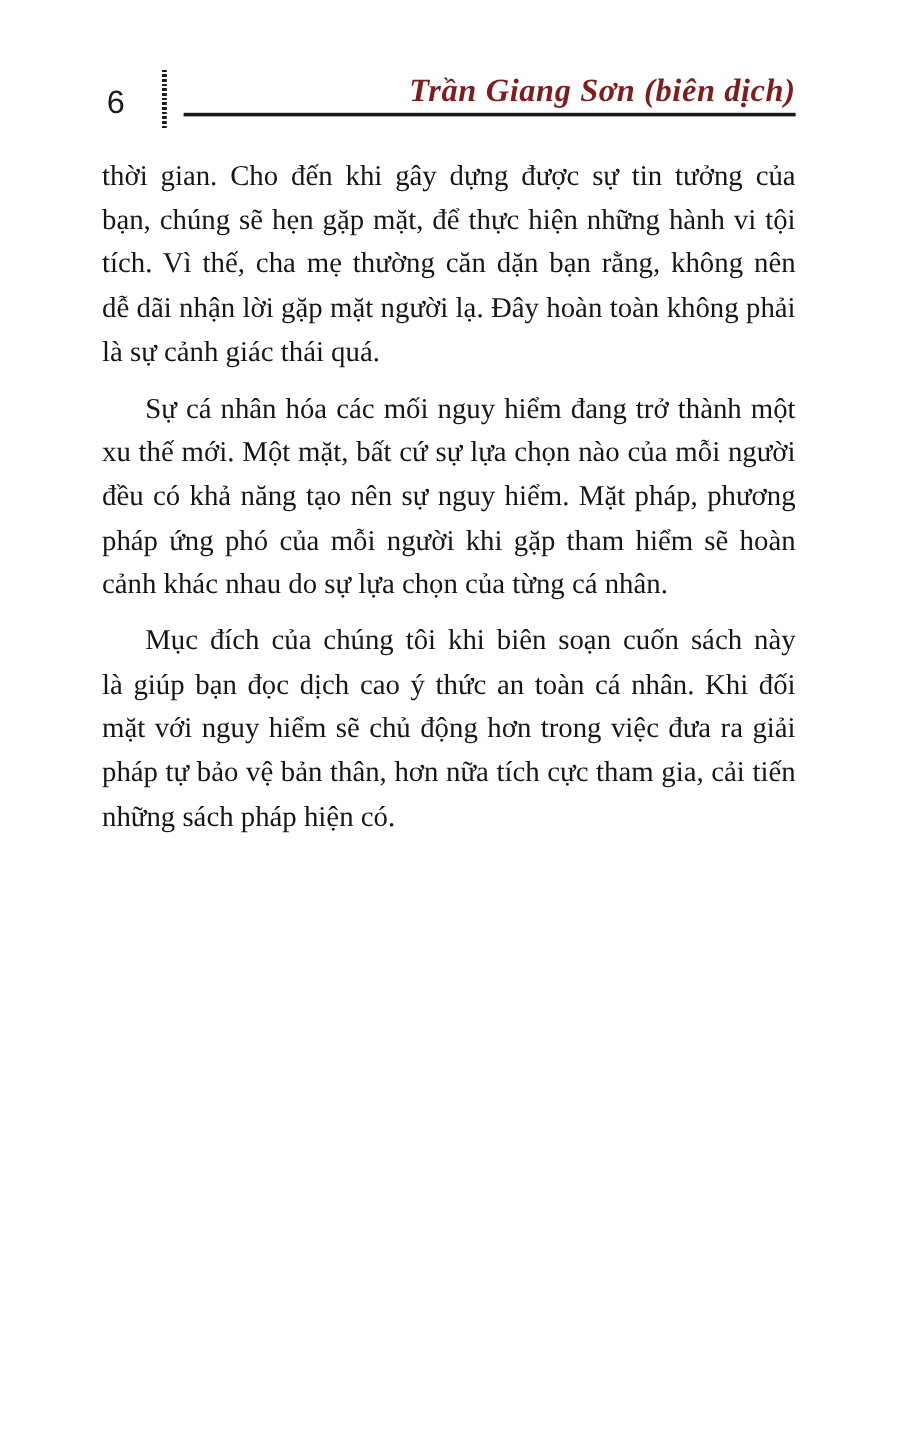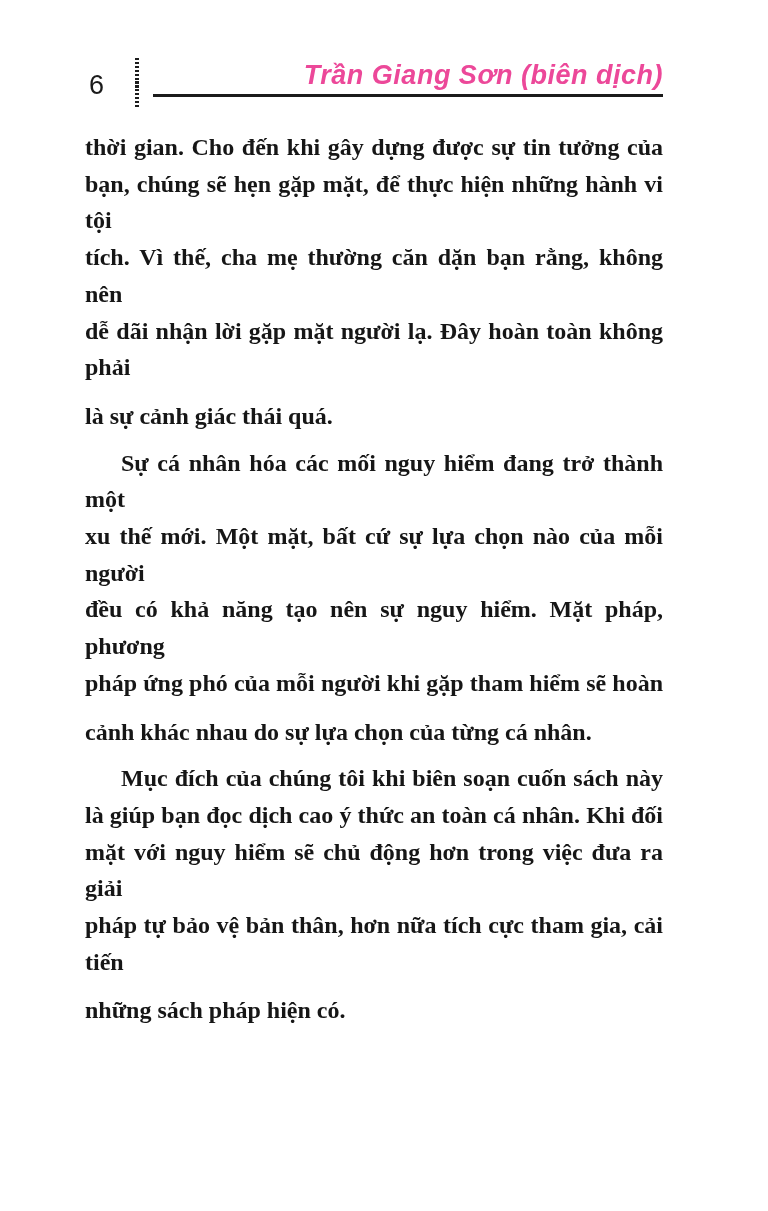--- a/index.html
+++ b/index.html
@@ -36,58 +36,57 @@
     background: repeating-linear-gradient(
       to bottom,
       #1c1c1c 0px, #1c1c1c 2.2px,
       transparent 2.2px, transparent 3.9px
     );
   }
   .running-title {
     position: absolute;
     right: 105px;
     top: 58px;
-    font-family: Liberation Sans, sans-serif;
+    font-family: Liberation Serif, serif;
     font-style: italic;
     font-weight: 700;
     font-size: 27px;
     line-height: 34px;
     letter-spacing: 0.5px;
-    color: #ec4899;
+    color: #7f1d1d;
     white-space: nowrap;
   }
   .header-rule {
     position: absolute;
     left: 153px;
     top: 94px;
     width: 510px;
     height: 2.5px;
     background: #1b1b1b;
   }
 
   
   .body-text {
     position: absolute;
     left: 85px;
     top: 129px;
     width: 578px;
     font-size: 24px;
     line-height: 36.7px;
   }
-  .paragraph { margin: 0; font-weight: bold; }
+  .paragraph { margin: 0; }
   .paragraph + .paragraph { margin-top: 10px; }
   .line {
     text-align: justify;
     text-align-last: justify;
     white-space: normal;
   }
   .line.last {
     text-align: center;
     text-align-last: left;
-    margin-top: 12px;
   }
   .line.first-indent {
     text-indent: 36px;
   }
 </style>
 </head>
 <body>
 
 <div id="page">
   <span class="page-number">6</span>

